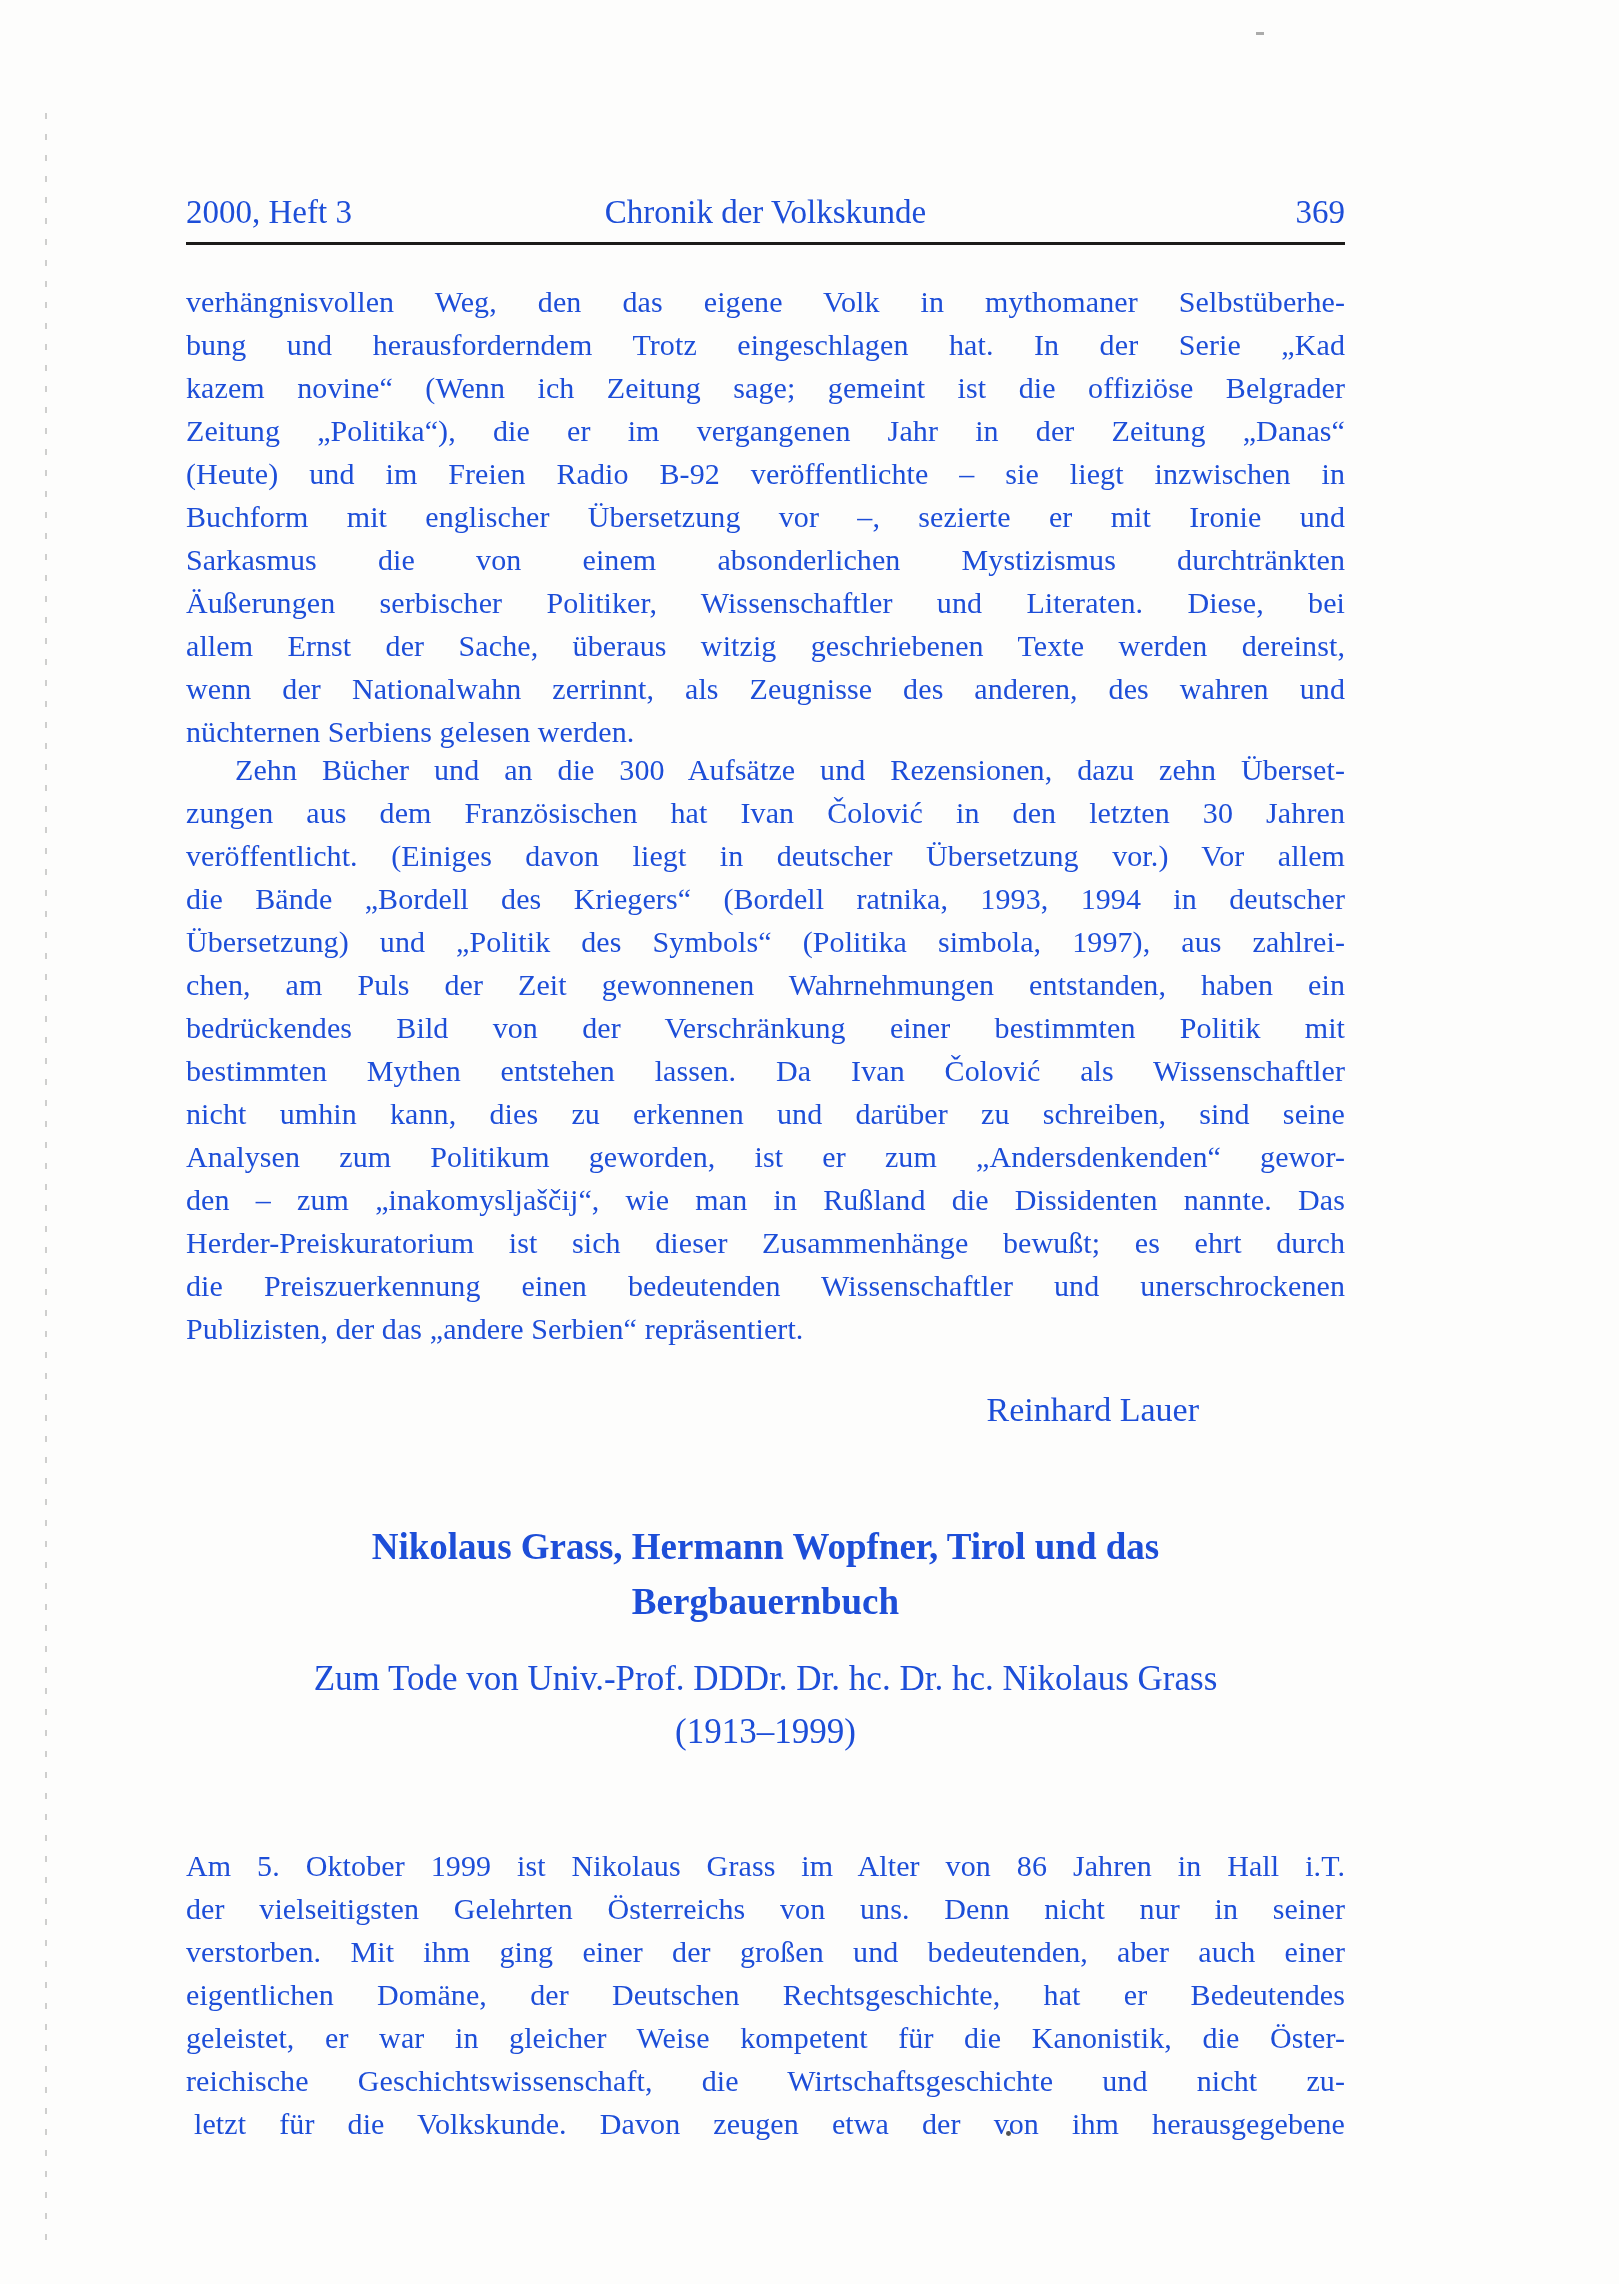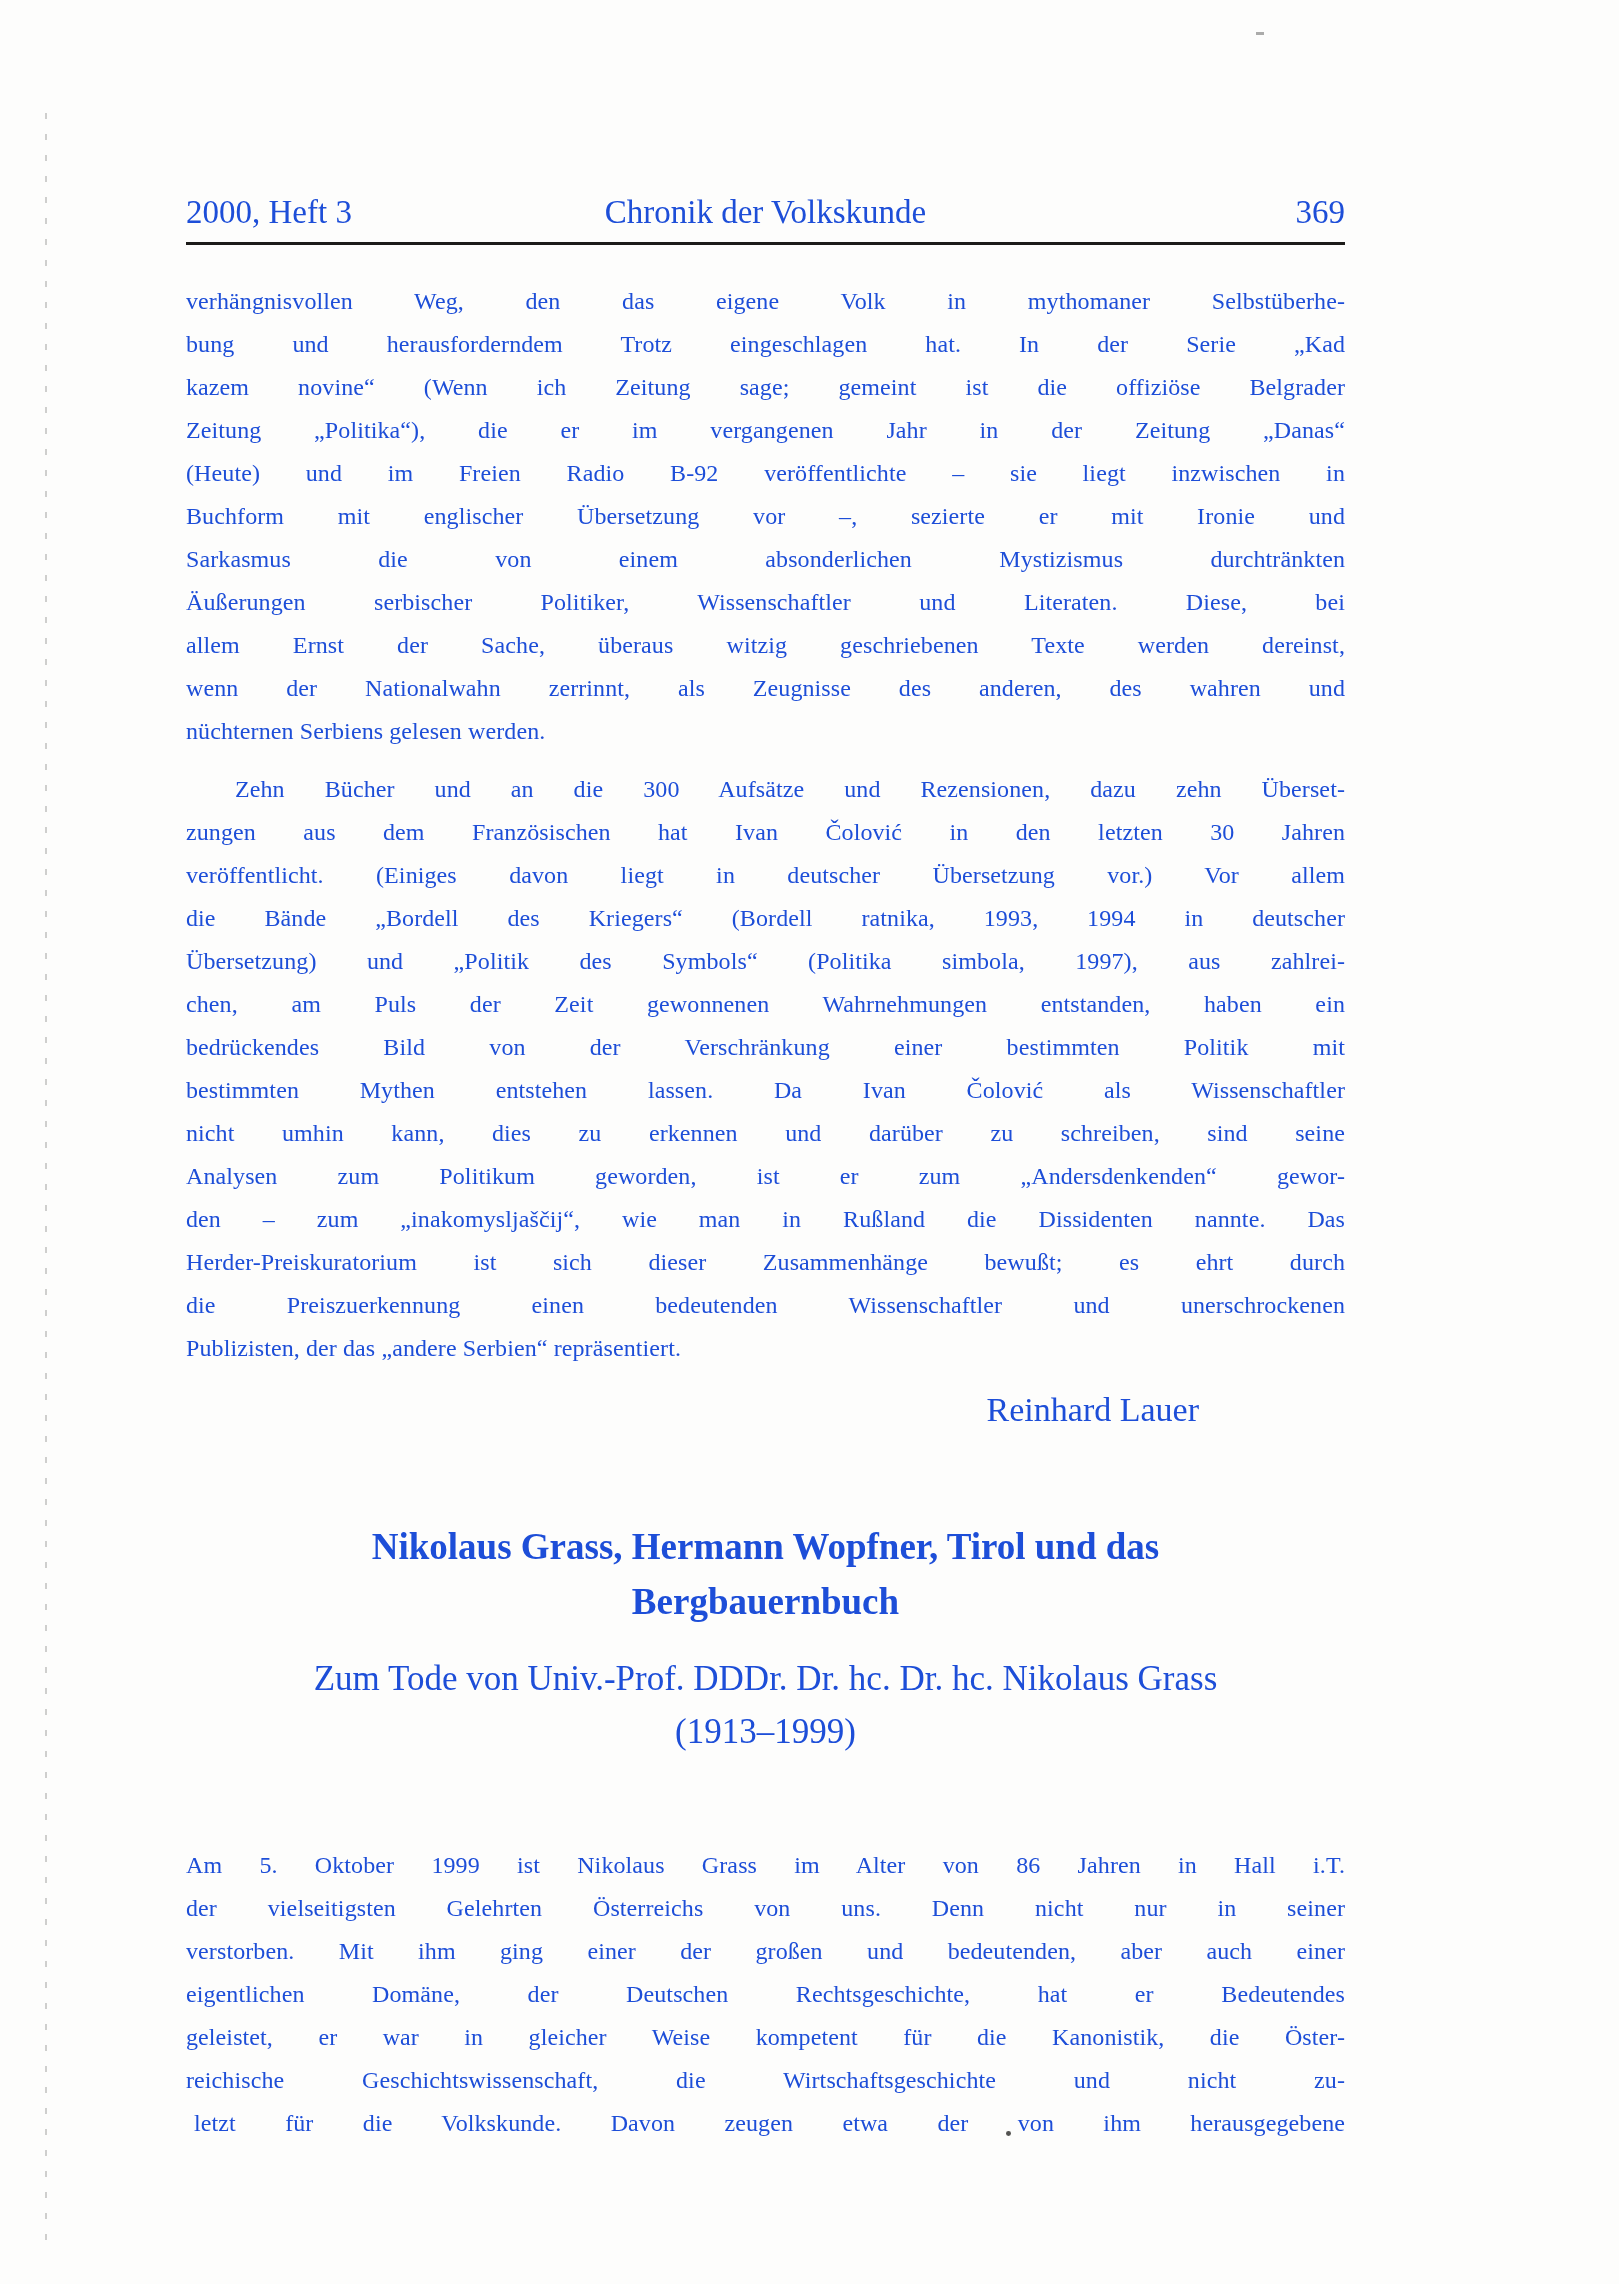--- a/index.html
+++ b/index.html
@@ -37,32 +37,32 @@
   }
   .running-header .h-left  { flex: 1; text-align: left; }
   .running-header .h-mid   { flex: 0 0 auto; }
   .running-header .h-right { flex: 1; text-align: right; }
 
   
   .para {
     position: absolute;
     left: 0;
     width: 100%;
-    font-size: 24px;
+    font-size: 30px;
     line-height: 43px;
     letter-spacing: 0.1px;
   }
   .pline { white-space: normal; }
   .para .pline { text-align: justify; text-align-last: justify; }
   .para .pline:last-child { text-align-last: left; }
   .para.continues .pline:last-child { text-align-last: justify; margin-left: 8px; }
   .para.indent-first .pline:first-child { text-indent: 49px; }
 
   .p1 { top: 280px; }
-  .p2 { top: 748px; margin-top: 20px; }
+  .p2 { top: 748px; }
   .p3 { top: 1844px; }
 
   .signature {
     position: absolute;
     top: 1389px;
     left: 0;
     width: 100%;
     font-size: 34px;
     line-height: 42px;
     text-align: right;

